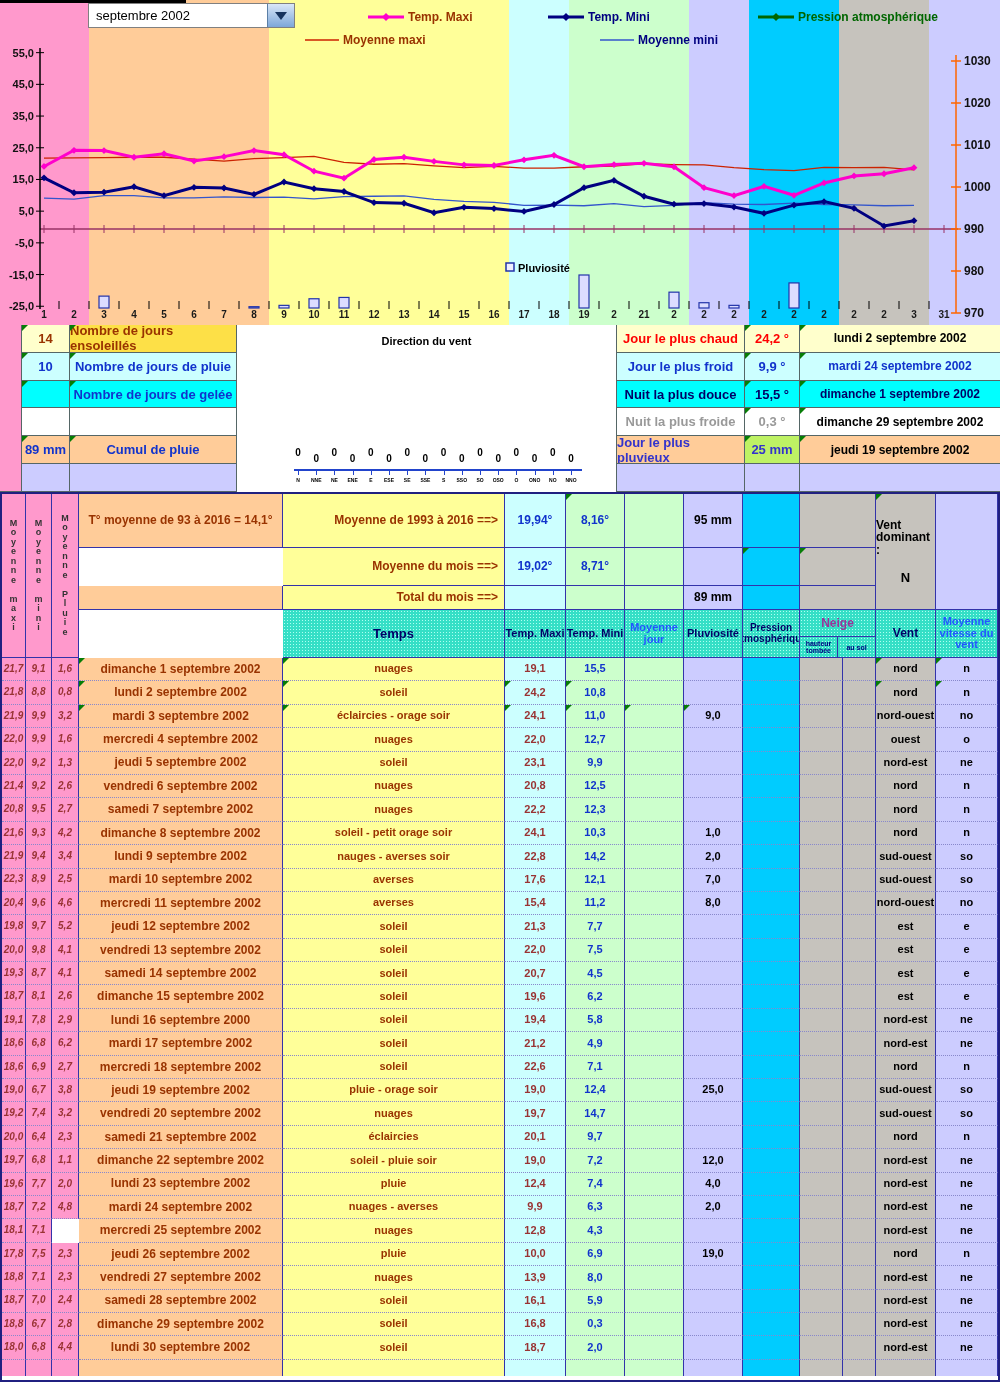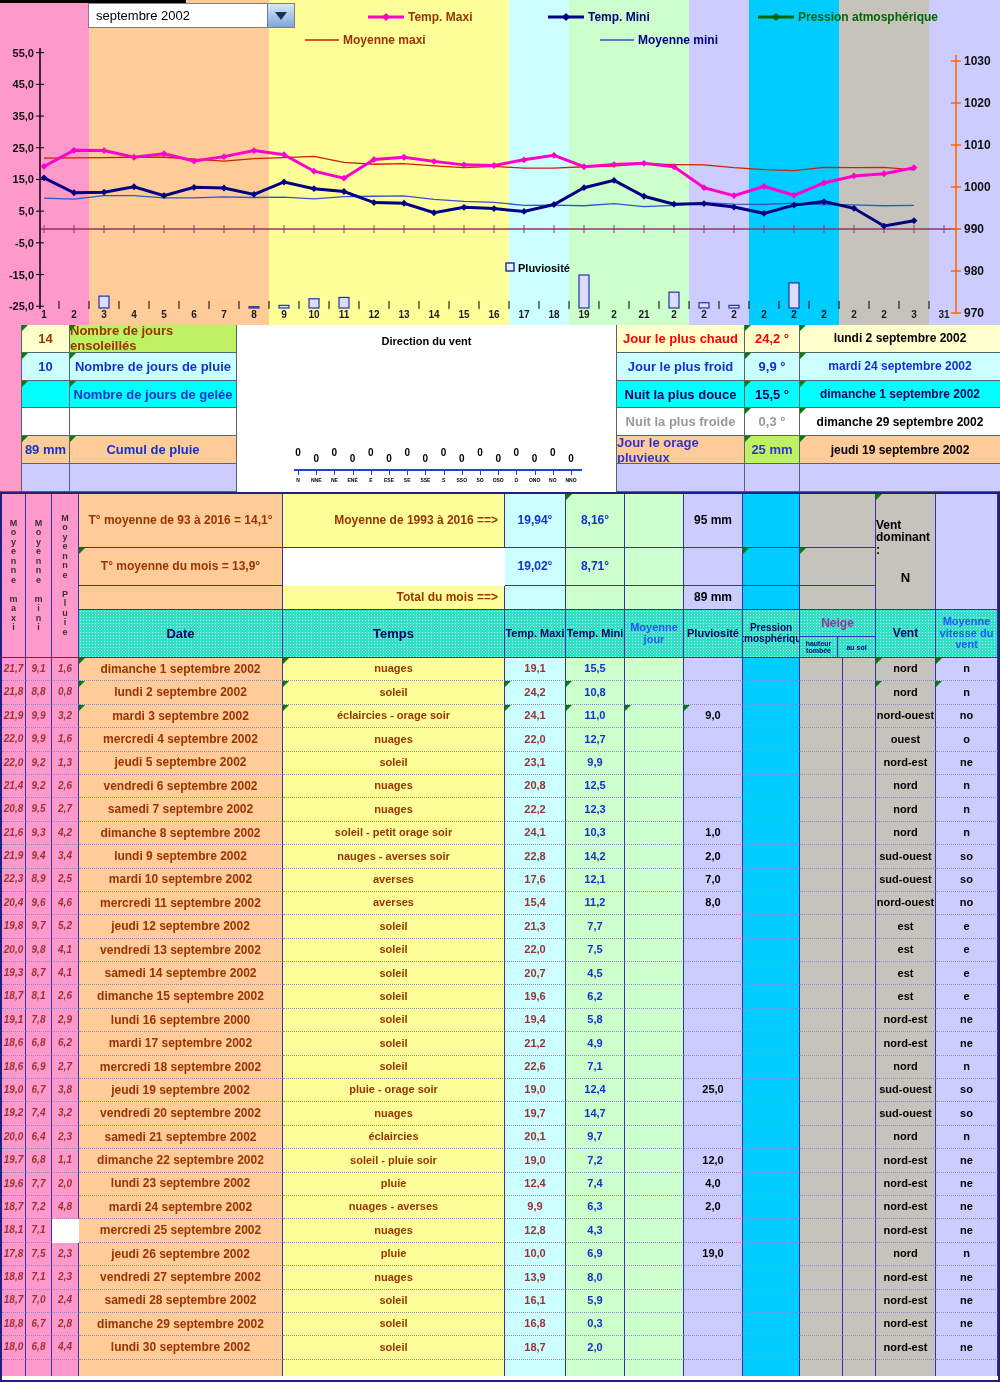--- a/index.html
+++ b/index.html
@@ -282,21 +282,21 @@
       <span class="dd-text">septembre 2002</span>
       <span class="dd-btn">
           <span class="dd-arrow"></span>
         </span>
     </div>
   </div>
 
   <div id="summary">
       <div class="s " style="background: rgb(255, 153, 204); grid-area: 1 / 1 / 7;"></div>
       <div class="s cm" style="background: rgb(255, 255, 204); color: rgb(153, 51, 0); grid-area: 1 / 2; font-size: 13px;">14</div>
-      <div class="s cm" style="background: #bef264; color: rgb(153, 51, 0); grid-area: 1 / 3; font-size: 13px;">Nombre de jours ensoleillés</div>
+      <div class="s cm" style="background: #fde047; color: rgb(153, 51, 0); grid-area: 1 / 3; font-size: 13px;">Nombre de jours ensoleillés</div>
       <div class="s cm" style="background: rgb(204, 255, 255); color: rgb(17, 51, 204); grid-area: 2 / 2; font-size: 13px;">10</div>
       <div class="s cm" style="background: rgb(204, 255, 255); color: rgb(17, 51, 204); grid-area: 2 / 3; font-size: 13px;">Nombre de jours de pluie</div>
       <div class="s cm" style="background: rgb(0, 255, 255); color: rgb(17, 51, 204); grid-area: 3 / 2; font-size: 13px;"></div>
       <div class="s cm" style="background: rgb(0, 255, 255); color: rgb(17, 51, 204); grid-area: 3 / 3; font-size: 13px;">Nombre de jours de gelée</div>
       <div class="s " style="background: rgb(255, 255, 255); color: rgb(0, 0, 0); grid-area: 4 / 2; font-size: 13px;"></div>
       <div class="s " style="background: rgb(255, 255, 255); color: rgb(0, 0, 0); grid-area: 4 / 3; font-size: 13px;"></div>
       <div class="s cm" style="background: rgb(255, 204, 153); color: rgb(17, 51, 204); grid-area: 5 / 2; font-size: 13px;">89 mm</div>
       <div class="s cm" style="background: rgb(255, 204, 153); color: rgb(17, 51, 204); grid-area: 5 / 3; font-size: 13px;">Cumul de pluie</div>
       <div class="s " style="background: rgb(204, 204, 255); color: rgb(0, 0, 0); grid-area: 6 / 2; font-size: 13px;"></div>
       <div class="s " style="background: rgb(204, 204, 255); color: rgb(0, 0, 0); grid-area: 6 / 3; font-size: 13px;"></div>
@@ -357,21 +357,21 @@
       <div class="s cm" style="background: rgb(255, 255, 204); color: rgb(0, 0, 0); grid-area: 1 / 7; font-size: 12px; border-right: none;">lundi 2 septembre 2002</div>
       <div class="s " style="background: rgb(204, 255, 255); color: rgb(17, 51, 204); grid-area: 2 / 5; font-size: 13px;">Jour le plus froid</div>
       <div class="s cm" style="background: rgb(204, 255, 255); color: rgb(17, 51, 204); grid-area: 2 / 6; font-size: 13px;">9,9 °</div>
       <div class="s cm" style="background: rgb(204, 255, 255); color: rgb(17, 51, 204); grid-area: 2 / 7; font-size: 12px; border-right: none;">mardi 24 septembre 2002</div>
       <div class="s " style="background: rgb(0, 255, 255); color: rgb(0, 0, 102); grid-area: 3 / 5; font-size: 13px;">Nuit la plus douce</div>
       <div class="s cm" style="background: rgb(0, 255, 255); color: rgb(0, 0, 102); grid-area: 3 / 6; font-size: 13px;">15,5 °</div>
       <div class="s cm" style="background: rgb(0, 255, 255); color: rgb(0, 0, 102); grid-area: 3 / 7; font-size: 12px; border-right: none;">dimanche 1 septembre 2002</div>
       <div class="s " style="background: rgb(255, 255, 255); color: rgb(153, 153, 153); grid-area: 4 / 5; font-size: 13px;">Nuit la plus froide</div>
       <div class="s cm" style="background: rgb(255, 255, 255); color: rgb(153, 153, 153); grid-area: 4 / 6; font-size: 13px;">0,3 °</div>
       <div class="s cm" style="background: rgb(255, 255, 255); color: rgb(0, 0, 0); grid-area: 4 / 7; font-size: 12px; border-right: none;">dimanche 29 septembre 2002</div>
-      <div class="s " style="background: rgb(255, 204, 153); color: rgb(51, 51, 204); grid-area: 5 / 5; font-size: 13px;">Jour le orage pluvieux</div>
+      <div class="s " style="background: rgb(255, 204, 153); color: rgb(51, 51, 204); grid-area: 5 / 5; font-size: 13px;">Jour le plus pluvieux</div>
       <div class="s cm" style="background: #bef264; color: rgb(51, 51, 204); grid-area: 5 / 6; font-size: 13px;">25 mm</div>
       <div class="s cm" style="background: rgb(255, 204, 153); color: rgb(0, 0, 0); grid-area: 5 / 7; font-size: 12px; border-right: none;">jeudi 19 septembre 2002</div>
       <div class="s " style="background: rgb(204, 204, 255); color: rgb(0, 0, 0); grid-area: 6 / 5; font-size: 13px;"></div>
       <div class="s " style="background: rgb(204, 204, 255); color: rgb(0, 0, 0); grid-area: 6 / 6; font-size: 13px;"></div>
       <div class="s " style="background: rgb(204, 204, 255); color: rgb(0, 0, 0); grid-area: 6 / 7; font-size: 12px; border-right: none;"></div>
     </div>
 
   <div id="wtable">
       <div class="c vt hs" style="grid-area: 1 / 1 / 5;">M
 o
@@ -411,41 +411,40 @@
 i
 e</div>
       <div class="c hs bg-or t-mar f12" style="grid-area: 1 / 4;">T° moyenne de 93 à 2016 = 14,1°</div>
       <div class="c hs bg-ye t-mar f12" style="grid-area: 1 / 5; justify-content: flex-end; padding-right: 6px;">Moyenne de 1993 à 2016 ==&gt;</div>
       <div class="c hs bg-lc t-blu f12" style="grid-area: 1 / 6;">19,94°</div>
       <div class="c hs bg-lg t-blu f12 cm" style="grid-area: 1 / 7;">8,16°</div>
       <div class="c hs bg-lg" style="grid-area: 1 / 8;"></div>
       <div class="c hs bg-lv t-blk f12" style="grid-area: 1 / 9;">95 mm</div>
       <div class="c hs bg-cy" style="grid-area: 1 / 10;"></div>
       <div class="c hs bg-gy" style="grid-area: 1 / 11 / auto / 13;"></div>
-      <div class="c hs bg-or t-mar f12 cm" style="grid-area: 2 / 4;">T° moyenne du mois = 13,9°</div>
+      <div class="c hs bg-ye t-mar f12" style="grid-area: 2 / 5; justify-content: flex-end; padding-right: 6px;">Moyenne du mois ==&gt;</div>
       <div class="c hs bg-lc t-blu f12" style="grid-area: 2 / 6;">19,02°</div>
       <div class="c hs bg-lg t-blu f12" style="grid-area: 2 / 7;">8,71°</div>
       <div class="c hs bg-lg" style="grid-area: 2 / 8;"></div>
       <div class="c hs bg-lv t-blk f12" style="grid-area: 2 / 9;"></div>
       <div class="c hs bg-cy cm" style="grid-area: 2 / 10;"></div>
       <div class="c hs bg-gy cm" style="grid-area: 2 / 11 / auto / 13;"></div>
       <div class="c hs bg-or t-mar f12" style="grid-area: 3 / 4;"></div>
       <div class="c hs bg-ye t-mar f12" style="grid-area: 3 / 5; justify-content: flex-end; padding-right: 6px;">Total du mois ==&gt;</div>
       <div class="c hs bg-lc t-blu f12" style="grid-area: 3 / 6;"></div>
       <div class="c hs bg-lg t-blu f12" style="grid-area: 3 / 7;"></div>
       <div class="c hs bg-lg" style="grid-area: 3 / 8;"></div>
       <div class="c hs bg-lv t-blk f12" style="grid-area: 3 / 9;">89 mm</div>
       <div class="c hs bg-cy" style="grid-area: 3 / 10;"></div>
       <div class="c hs bg-gy" style="grid-area: 3 / 11 / auto / 13;"></div>
       <div class="c hs bg-gy ventdom cm" style="grid-area: 1 / 13 / 4;">
         <div>Vent dominant :</div>
         <div style="font-size: 13px;">N</div>
       </div>
       <div class="c hs bg-lv" style="grid-area: 1 / 14 / 4;"></div>
-      <div class="c hs bg-hd t-nav f13" style="grid-area: 4 / 4;">Date</div>
       <div class="c hs bg-hd t-nav f13" style="grid-area: 4 / 5;">Temps</div>
       <div class="c hs bg-hd t-nav f11" style="grid-area: 4 / 6;">Temp. Maxi</div>
       <div class="c hs bg-hd t-nav f11" style="grid-area: 4 / 7;">Temp. Mini</div>
       <div class="c hs bg-hd f11" style="grid-area: 4 / 8; color: rgb(34, 85, 255); text-align: center;">Moyenne jour</div>
       <div class="c hs bg-hd t-nav f11" style="grid-area: 4 / 9; text-align: center;">Pluviosité</div>
       <div class="c hs bg-hd t-nav f10" style="grid-area: 4 / 10; text-align: center;">Pression atmosphérique</div>
       <div class="c hs bg-hd neigehead" style="grid-area: 4 / 11 / auto / 13;">
         <div class="ntop">Neige</div>
         <div class="nbot">
           <div>hauteur tombée</div>

